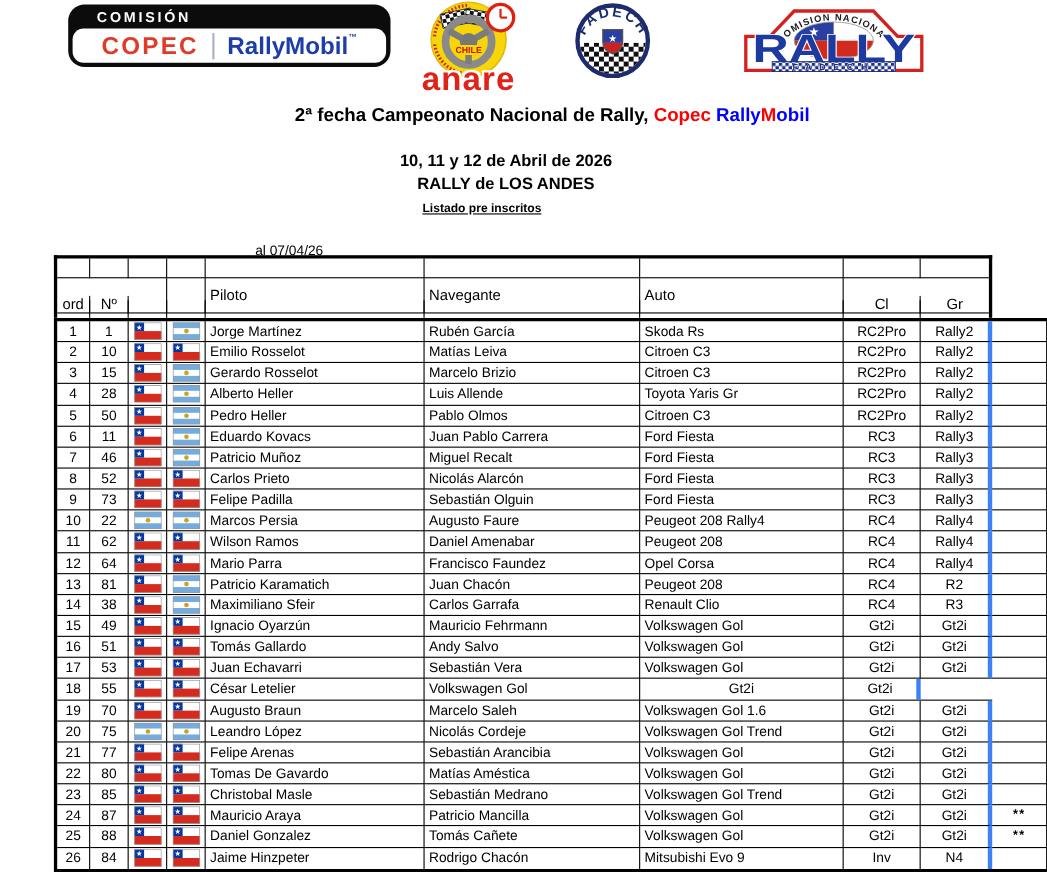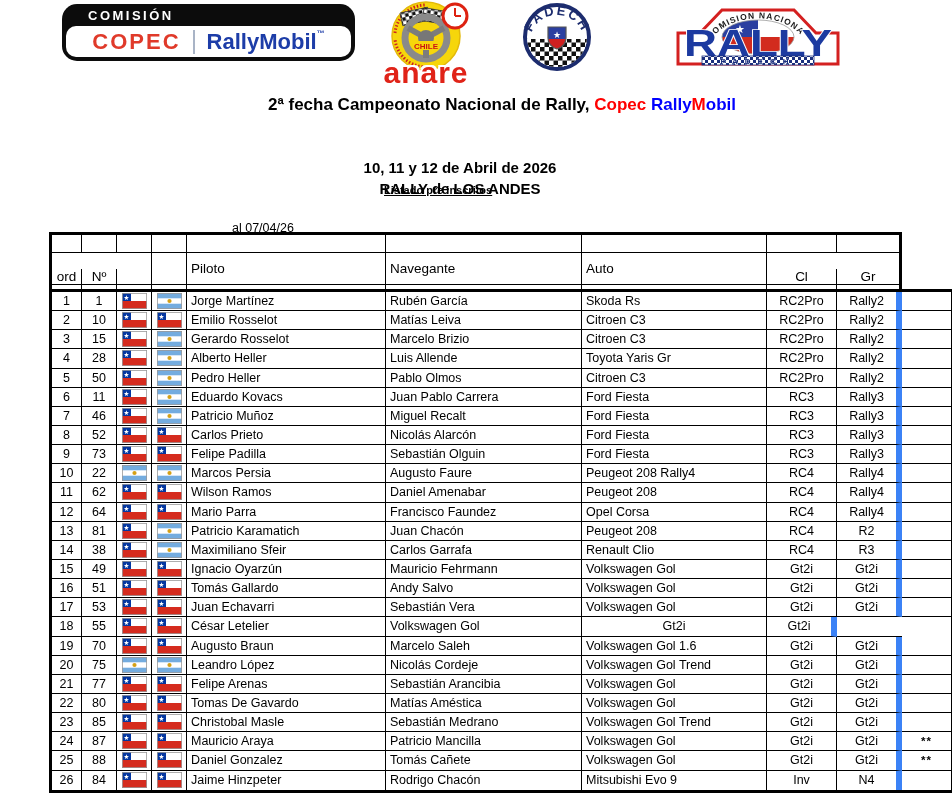--- a/index.html
+++ b/index.html
@@ -20,21 +20,21 @@
   .logo-anare{position:absolute;left:381px;top:1px;width:90px;height:84px;}
   .anare-word{position:absolute;left:-8px;right:-8px;bottom:-2px;text-align:center;font-size:30px;font-weight:bold;
     color:#e02318;letter-spacing:1px;line-height:28px;
     text-shadow:-2px -2px 0 #fff,2px -2px 0 #fff,-2px 2px 0 #fff,2px 2px 0 #fff,0 2px 0 #fff,0 -2px 0 #fff,2px 0 0 #fff,-2px 0 0 #fff;}
   .logo-fadech{position:absolute;left:522px;top:2px;width:70px;height:70px;}
   .logo-rally{position:absolute;left:672px;top:3px;width:172px;height:66px;}
   
   .event-title{position:absolute;top:95px;left:0;width:920px;text-align:center;font-size:17px;font-weight:bold;margin-left:42px;}
   .t-red{color:#ff0000;}
   .t-blue{color:#0000ff;}
-  .date-block{position:absolute;top:136px;left:0;width:920px;text-align:center;font-size:15px;font-weight:bold;line-height:21px;margin-top:21px;}
+  .date-block{position:absolute;top:136px;left:0;width:920px;text-align:center;font-size:15px;font-weight:bold;line-height:21px;}
   .meta-asof{position:absolute;top:201px;left:232px;font-size:12.5px;margin-top:20px;}
   .meta-list{position:absolute;top:184px;left:384px;font-size:11px;font-weight:bold;text-decoration:underline;}
   
   .table-wrap{position:absolute;left:49px;top:232px;}
   .thead-grid{border:3px solid #000;border-bottom:none;width:853px;box-sizing:border-box;background:#fff;}
   .hr{display:grid;grid-template-columns:30px 35px 35px 35px 199px 196px 185px 70px 62px;}
   .hr1{height:18px;}
   .hr2{height:20px;}
   .hr3{height:16px;}
   .th{border-right:1px solid #000;border-bottom:1px solid #000;box-sizing:border-box;
@@ -43,21 +43,21 @@
   .hr3 .th{border-bottom:none;}
   .th.center{justify-content:center;margin-top:16px;}
   .th.left{padding-left:4px;}
   .tdata-grid{border:3px solid #000;border-right:2px solid #000;width:904px;box-sizing:border-box;background:#fff;}
   .tr{display:grid;grid-template-columns:30px 35px 35px 35px 199px 196px 185px 70px 65px 49px;height:19.15px;}
   .td{border-right:1px solid #000;border-bottom:1px solid #000;box-sizing:border-box;
     display:flex;align-items:center;font-size:12.5px;white-space:nowrap;overflow:hidden;}
   .tr:last-child .td{border-bottom:none;}
   .td.center{justify-content:center;}
   .td.left{padding-left:4px;}
-  .td.c-gr{border-right:6px solid #3b82f6;}
+  .td.c-gr{border-right:4px solid #3b82f6;}
   .td.c-note{border-right:none;font-size:11.5px;font-weight:bold;letter-spacing:1px;}
   .td.c-flag svg{display:block;}
 </style>
 </head>
 <body>
 
 <div class="logo-copec">
   <div class="copec-tab">COMISIÓN</div>
   <div class="copec-body">
     <span class="copec-red">COPEC</span>

